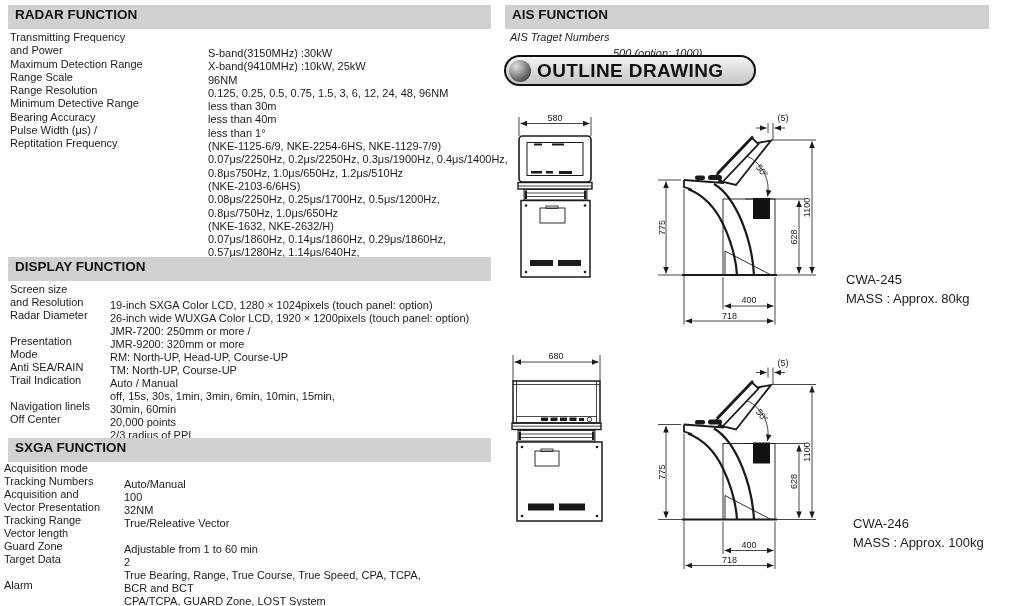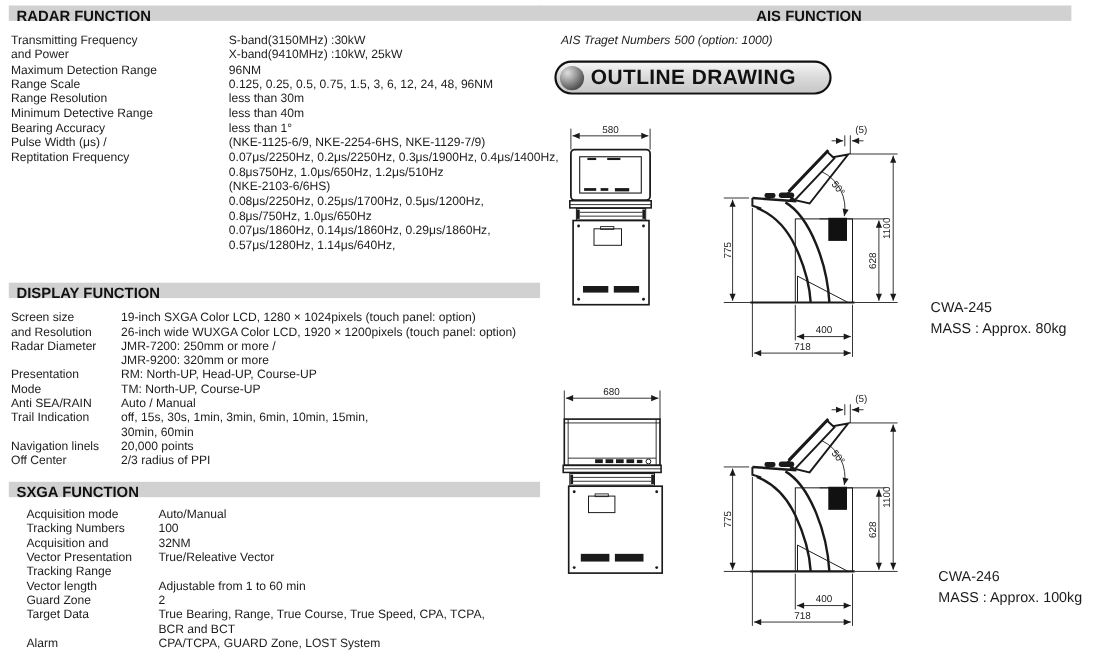--- a/index.html
+++ b/index.html
@@ -1,28 +1,28 @@
 <!DOCTYPE html>
 <html><head>
 <meta charset="utf-8">
 <style>
   html,body{margin:0;padding:0;background:#fff;}
   #canvas{position:relative;width:1010px;height:606px;background:#fff;overflow:hidden;
           font-family:"Liberation Sans",sans-serif;color:#1c1c1c;}
-  .bar{position:absolute;height:14px;background:#d1d1d1;color:#111;font-weight:bold;
+  .bar{position:absolute;height:24px;background:#d1d1d1;color:#111;font-weight:bold;
        font-size:13.5px;line-height:20px;padding-left:7px;box-sizing:border-box;white-space:nowrap;}
   .rows{position:absolute;font-size:11px;color:#1c1c1c;}
   .row{display:flex;white-space:nowrap;}
   .sec-radar .row{height:13.3px;line-height:13.3px;gap:40px;}
   .sec-display .row,.sec-arpa .row,.sec-ais .row{height:13px;line-height:13px;}
   .sec-radar .lbl{flex:0 0 158px;}
   .sec-display .lbl{flex:0 0 100px;}
   .sec-arpa .lbl{flex:0 0 120px;}
   .sec-ais .lbl{flex:0 0 103px;}
-  .val{flex:0 0 auto;}
+  .val{flex:0 0 auto;margin-top:16px;}
   #badge{position:absolute;left:504px;top:55px;width:252px;height:31px;box-sizing:border-box;
          border:2.5px solid #111;border-radius:17px;
          background:linear-gradient(180deg,#f6f6f6 0%,#dcdcdc 45%,#c7c7c7 100%);
          display:flex;align-items:center;padding-left:3px;}
   .ball{width:22px;height:22px;border-radius:50%;flex:0 0 auto;
         background:radial-gradient(circle at 32% 28%,#dedede 0%,#a8a8a8 30%,#616161 65%,#262626 100%);}
   .badge-text{font-size:19px;font-weight:bold;letter-spacing:0.4px;margin-left:6px;color:#111;}
   .model{position:absolute;font-size:13px;line-height:19px;color:#1c1c1c;white-space:nowrap;}
   svg{position:absolute;overflow:visible;}
   svg text{font-family:"Liberation Sans",sans-serif;font-size:9px;fill:#1a1a1a;}
@@ -84,20 +84,24 @@
     <div class="row">
         <span class="lbl"></span>
         <span class="val">0.08μs/2250Hz, 0.25μs/1700Hz, 0.5μs/1200Hz,</span>
       </div>
     <div class="row">
         <span class="lbl"></span>
         <span class="val">0.8μs/750Hz, 1.0μs/650Hz</span>
       </div>
     <div class="row">
         <span class="lbl"></span>
+        <span class="val">(NKE-1632, NKE-2632/H)</span>
+      </div>
+    <div class="row">
+        <span class="lbl"></span>
         <span class="val">0.07μs/1860Hz, 0.14μs/1860Hz, 0.29μs/1860Hz,</span>
       </div>
     <div class="row">
         <span class="lbl"></span>
         <span class="val">0.57μs/1280Hz, 1.14μs/640Hz,</span>
       </div>
   </div>
 
   <div class="bar sec-display" style="left:8px;top:257px;width:483px;">
     <span>DISPLAY FUNCTION</span>
@@ -145,21 +149,21 @@
       </div>
     <div class="row">
         <span class="lbl">Off Center</span>
         <span class="val">2/3 radius of PPI</span>
       </div>
   </div>
 
   <div class="bar sec-arpa" style="left:8px;top:438px;width:483px;">
     <span>SXGA FUNCTION</span>
   </div>
-  <div class="rows sec-arpa" style="left:24px;top:462px;">
+  <div class="rows sec-arpa" style="left:4px;top:462px;">
     <div class="row">
         <span class="lbl">Acquisition mode</span>
         <span class="val">Auto/Manual</span>
       </div>
     <div class="row">
         <span class="lbl">Tracking Numbers</span>
         <span class="val">100</span>
       </div>
     <div class="row">
         <span class="lbl">Acquisition and</span>
@@ -188,21 +192,21 @@
     <div class="row">
         <span class="lbl"></span>
         <span class="val">BCR and BCT</span>
       </div>
     <div class="row">
         <span class="lbl">Alarm</span>
         <span class="val">CPA/TCPA, GUARD Zone, LOST System</span>
       </div>
   </div>
 
-  <div class="bar sec-ais" style="left:490px;top:5px;width:484px;text-align:center;">
+  <div class="bar sec-ais" style="left:505px;top:5px;width:484px;">
     <span>AIS FUNCTION</span>
   </div>
   <div class="rows sec-ais" style="left:510px;top:31px;font-style:italic;">
     <div class="row">
         <span class="lbl">AIS Traget Numbers</span>
         <span class="val">500 (option: 1000)</span>
       </div>
   </div>
 
   <div id="badge">

